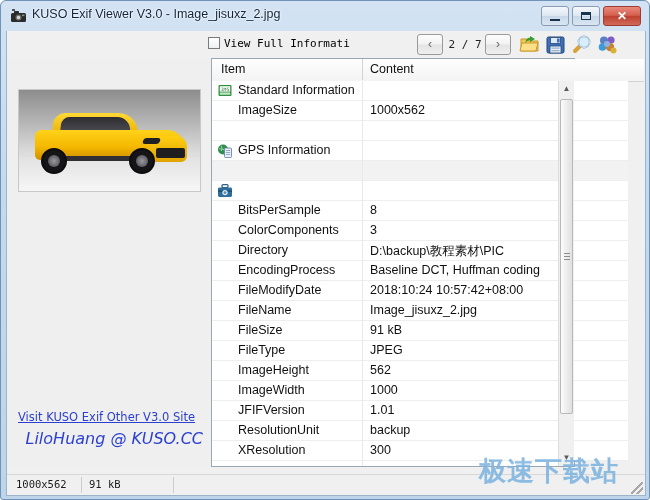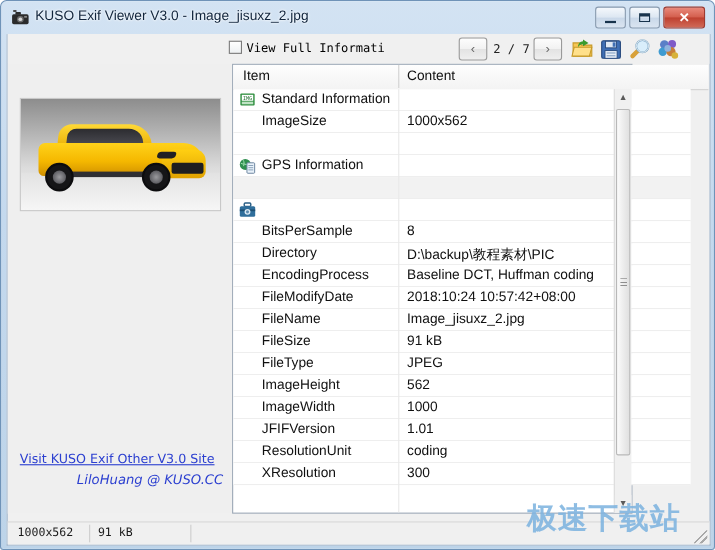--- a/index.html
+++ b/index.html
@@ -266,21 +266,21 @@
     color: #2b3fd0;
     white-space: nowrap;
   }
   #link-line-2 {
     position: absolute;
     left: 11px; top: 371px;
     width: 185px;
     text-align: right;
     font-family: "DejaVu Sans", sans-serif;
     font-style: italic;
-    font-size: 12px;
+    font-size: 16px;
     color: #2b3fd0;
     white-space: nowrap;
   }
 
   
   #table-panel {
     position: absolute;
     left: 204px; top: 27px;
     width: 364px; height: 409px;
     box-sizing: border-box;
@@ -593,20 +593,24 @@
                 <circle cx="8" cy="9.6" r="2.7" fill="#d9e8f3"></circle>
                 <circle cx="8" cy="9.6" r="1.4" fill="#5d8cb0"></circle>
               </svg></span>
             <span class="cell-content"></span>
           </div>
           <div class="row">
             <span class="cell-item">BitsPerSample</span>
             <span class="cell-content">8</span>
           </div>
           <div class="row">
+            <span class="cell-item">ColorComponents</span>
+            <span class="cell-content">3</span>
+          </div>
+          <div class="row">
             <span class="cell-item">Directory</span>
             <span class="cell-content">D:\backup\教程素材\PIC</span>
           </div>
           <div class="row">
             <span class="cell-item">EncodingProcess</span>
             <span class="cell-content">Baseline DCT, Huffman coding</span>
           </div>
           <div class="row">
             <span class="cell-item">FileModifyDate</span>
             <span class="cell-content">2018:10:24 10:57:42+08:00</span>
@@ -630,21 +634,21 @@
           <div class="row">
             <span class="cell-item">ImageWidth</span>
             <span class="cell-content">1000</span>
           </div>
           <div class="row">
             <span class="cell-item">JFIFVersion</span>
             <span class="cell-content">1.01</span>
           </div>
           <div class="row">
             <span class="cell-item">ResolutionUnit</span>
-            <span class="cell-content">coding</span>
+            <span class="cell-content">backup</span>
           </div>
           <div class="row">
             <span class="cell-item">XResolution</span>
             <span class="cell-content">300</span>
           </div>
         </div>
 
       <div id="scrollbar">
         <div class="sb-arrow" id="sb-up">▲</div>
         <div id="sb-thumb">

